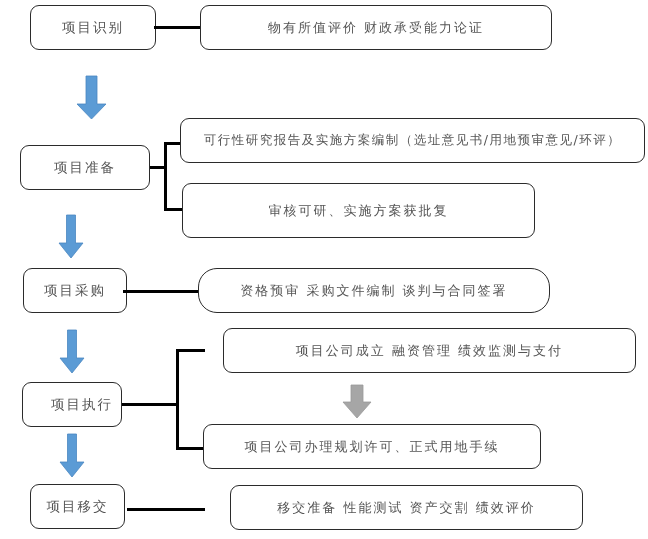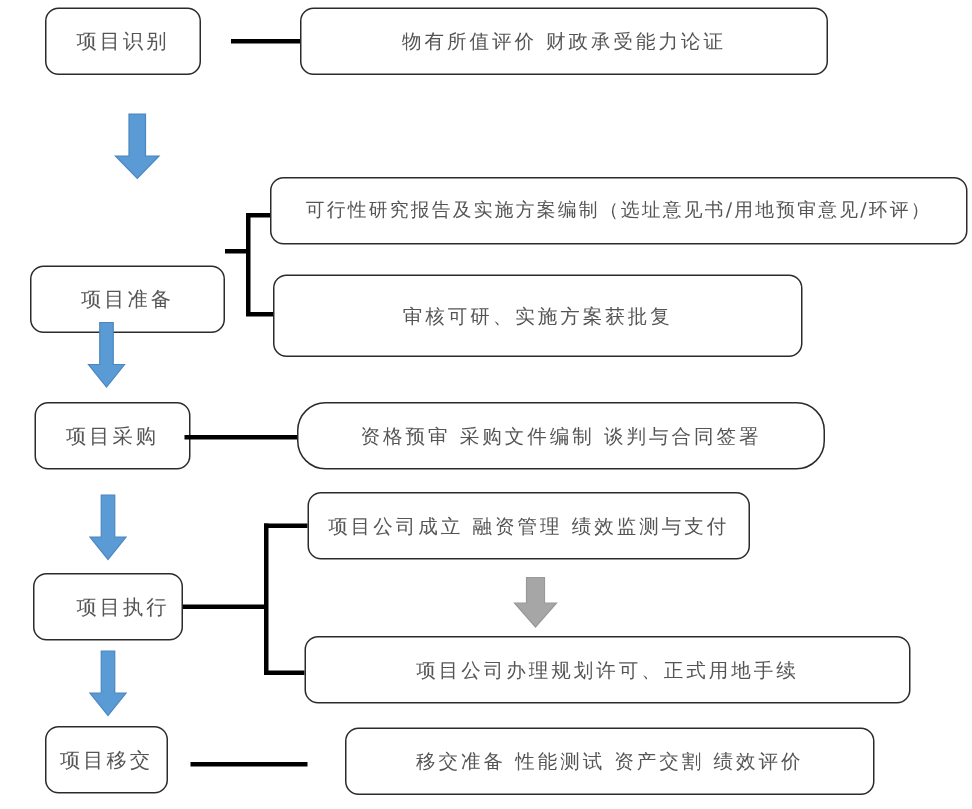--- a/index.html
+++ b/index.html
@@ -9,29 +9,29 @@
          border-radius:9px; background:#fff; display:flex; align-items:center;
          justify-content:center; color:#555; font-size:13px; letter-spacing:2px;
          white-space:nowrap; }
   .box.stage { font-size:13.5px; }
   .line { position:absolute; background:#000; }
   svg.arrow { position:absolute; overflow:visible; }
 </style>
 </head>
 <body>
 
-<div class="box stage" style="left:30px;top:5px;width:104px;height:45px;">项目识别</div>
+<div class="box stage" style="left:30px;top:5px;width:126px;height:45px;">项目识别</div>
 <div class="line" style="left:154px;top:26px;width:46px;height:2.5px;"></div>
 <div class="box" style="left:200px;top:5px;width:352px;height:45px;text-align:center;">物有所值评价 财政承受能力论证</div>
 
 <svg class="arrow" style="left:77px;top:76px;" width="29" height="43" viewBox="0 0 29 43">
   <polygon points="9,0 20,0 20,28 29,28 14.5,43 0,28 9,28" fill="#5b9bd5" stroke="#4a86c0" stroke-width="0.8"></polygon>
 </svg>
 
-<div class="box stage" style="left:20px;top:145px;width:130px;height:45px;margin-top:32px;">项目准备</div>
+<div class="box stage" style="left:20px;top:145px;width:130px;height:45px;">项目准备</div>
 <div class="line" style="left:150px;top:166px;width:16px;height:3px;"></div>
 <div class="line" style="left:164px;top:142px;width:2.5px;height:68px;"></div>
 <div class="line" style="left:164px;top:142px;width:17px;height:2.5px;"></div>
 <div class="line" style="left:164px;top:208px;width:19px;height:2.5px;"></div>
 <div class="box" style="left:180px;top:118px;width:465px;height:45px;letter-spacing:1.5px;font-size:12.5px;text-align:center;">可行性研究报告及实施方案编制（选址意见书/用地预审意见/环评）</div>
 <div class="box" style="left:182px;top:183px;width:353px;height:55px;">审核可研、实施方案获批复</div>
 
 <svg class="arrow" style="left:59px;top:215px;" width="24" height="43" viewBox="0 0 24 43">
   <polygon points="7.5,0 16.5,0 16.5,28 24,28 12,43 0,28 7.5,28" fill="#5b9bd5" stroke="#4a86c0" stroke-width="0.8"></polygon>
 </svg>
@@ -42,27 +42,27 @@
 
 <svg class="arrow" style="left:60px;top:330px;" width="24" height="43" viewBox="0 0 24 43">
   <polygon points="7.5,0 16.5,0 16.5,28 24,28 12,43 0,28 7.5,28" fill="#5b9bd5" stroke="#4a86c0" stroke-width="0.8"></polygon>
 </svg>
 
 <div class="box stage" style="left:22px;top:382px;width:100px;height:45px;padding-left:20px;">项目执行</div>
 <div class="line" style="left:122px;top:403px;width:56px;height:3px;"></div>
 <div class="line" style="left:176px;top:349px;width:2.5px;height:100px;"></div>
 <div class="line" style="left:176px;top:349px;width:29px;height:2.5px;"></div>
 <div class="line" style="left:176px;top:447px;width:27px;height:2.5px;"></div>
-<div class="box" style="left:205px;top:328px;width:295px;height:45px;">项目公司成立 融资管理 绩效监测与支付</div>
+<div class="box" style="left:223px;top:328px;width:413px;height:45px;">项目公司成立 融资管理 绩效监测与支付</div>
 
 <svg class="arrow" style="left:343px;top:385px;" width="28" height="33" viewBox="0 0 28 33">
   <polygon points="8,0 20,0 20,17 28,17 14,33 0,17 8,17" fill="#a6a6a6" stroke="#999" stroke-width="0.8"></polygon>
 </svg>
 
-<div class="box" style="left:203px;top:424px;width:404px;height:45px;">项目公司办理规划许可、正式用地手续</div>
+<div class="box" style="left:203px;top:424px;width:338px;height:45px;">项目公司办理规划许可、正式用地手续</div>
 
 <svg class="arrow" style="left:60px;top:434px;" width="24" height="43" viewBox="0 0 24 43">
   <polygon points="7.5,0 16.5,0 16.5,28 24,28 12,43 0,28 7.5,28" fill="#5b9bd5" stroke="#4a86c0" stroke-width="0.8"></polygon>
 </svg>
 
-<div class="box stage" style="left:30px;top:484px;width:82px;height:45px;">项目移交</div>
+<div class="box stage" style="left:30px;top:484px;width:95px;height:45px;">项目移交</div>
 <div class="line" style="left:127px;top:508px;width:78px;height:2.5px;"></div>
 <div class="box" style="left:205px;top:485px;width:353px;height:45px;margin-left:25px;">移交准备 性能测试 资产交割 绩效评价</div>
 
 </body></html>

